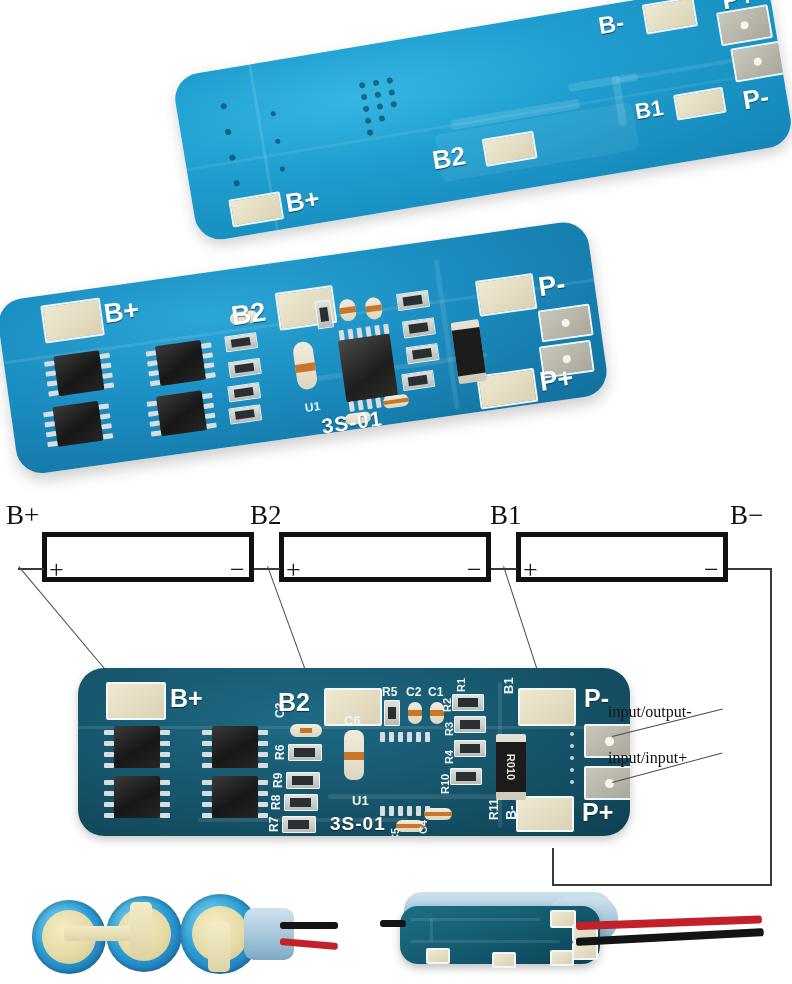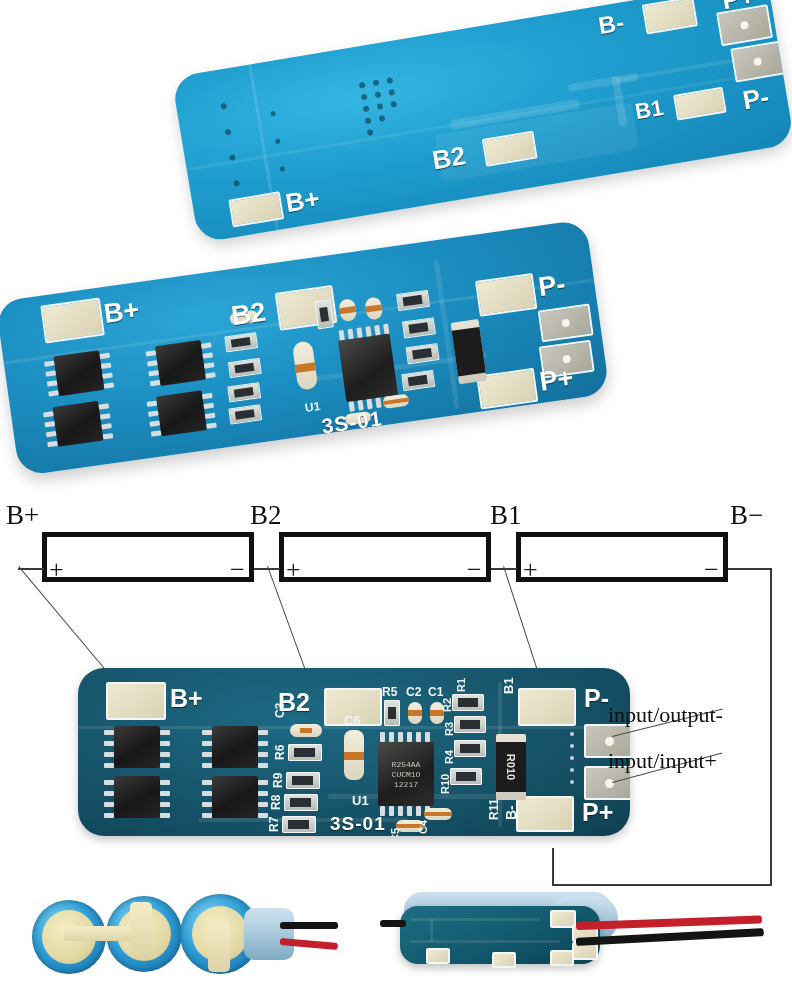--- a/index.html
+++ b/index.html
@@ -45,21 +45,21 @@
 
   
   .battbox{position:absolute;background:#ffffff;border:5px solid #111111;box-sizing:border-box;}
   .termlabel{position:absolute;color:#111;font-family:"Liberation Serif",serif;
              font-size:27px;line-height:1;white-space:nowrap;}
   .polarity{position:absolute;color:#1a1a1a;font-family:"Liberation Serif",serif;
             font-size:26px;line-height:1;}
   .wire{position:absolute;background:#3a3a3a;}
   .leader{position:absolute;transform-origin:0 0;background:#4a4a4a;height:1px;}
   .iolabel{position:absolute;color:#111;font-family:"Liberation Serif",serif;
-           font-size:22px;line-height:1;white-space:nowrap;}
+           font-size:16px;line-height:1;white-space:nowrap;}
 
   
   .cell{position:absolute;border-radius:50%;
         background:radial-gradient(circle at 38% 34%, #7fd3ef 0%, #2e9ed6 45%, #1667a6 100%);
         box-shadow:inset 0 0 6px rgba(0,0,0,.35);}
   .cellface{position:absolute;border-radius:50%;
         background:radial-gradient(circle at 40% 35%, #f5edc4 0%, #e3d9a4 60%, #cbc08a 100%);}
   .strip{position:absolute;background:linear-gradient(180deg,#f3ecc6,#ddd3a6);border-radius:3px;}
   .wirered{position:absolute;background:#c4202a;border-radius:3px;}
   .wireblk{position:absolute;background:#141414;border-radius:3px;}
@@ -397,26 +397,20 @@
     <div class="cap" style="left:330px;top:34px;width:14px;height:22px;">
         <div class="caporg" style="position:absolute;left:0;top:8px;width:14px;height:6px;"></div>
       </div>
     <div class="cap" style="left:352px;top:34px;width:14px;height:22px;">
         <div class="caporg" style="position:absolute;left:0;top:8px;width:14px;height:6px;"></div>
       </div>
     <span class="silk-sm" style="left:304px;top:18px;font-size:12px;">R5</span>
     <span class="silk-sm" style="left:328px;top:18px;font-size:12px;">C2</span>
     <span class="silk-sm" style="left:350px;top:18px;font-size:12px;">C1</span>
 
-    <div class="ic" style="left:300px;top:74px;width:56px;height:64px;
-                display:flex;flex-direction:column;align-items:center;justify-content:center;gap:1px;">
-      <span style="color:#c9c6bb;font-size:8px;font-family:'Liberation Mono',monospace;">R254AA</span>
-      <span style="color:#c9c6bb;font-size:8px;font-family:'Liberation Mono',monospace;">CUCM1O</span>
-      <span style="color:#c9c6bb;font-size:8px;font-family:'Liberation Mono',monospace;">12217</span>
-    </div>
     <div class="mosleg" style="left:302px;top:64px;width:5px;height:10px;"></div>
     <div class="mosleg" style="left:311px;top:64px;width:5px;height:10px;"></div>
     <div class="mosleg" style="left:320px;top:64px;width:5px;height:10px;"></div>
     <div class="mosleg" style="left:329px;top:64px;width:5px;height:10px;"></div>
     <div class="mosleg" style="left:338px;top:64px;width:5px;height:10px;"></div>
     <div class="mosleg" style="left:347px;top:64px;width:5px;height:10px;"></div>
     <div class="mosleg" style="left:302px;top:138px;width:5px;height:10px;"></div>
     <div class="mosleg" style="left:311px;top:138px;width:5px;height:10px;"></div>
     <div class="mosleg" style="left:320px;top:138px;width:5px;height:10px;"></div>
     <div class="mosleg" style="left:329px;top:138px;width:5px;height:10px;"></div>

